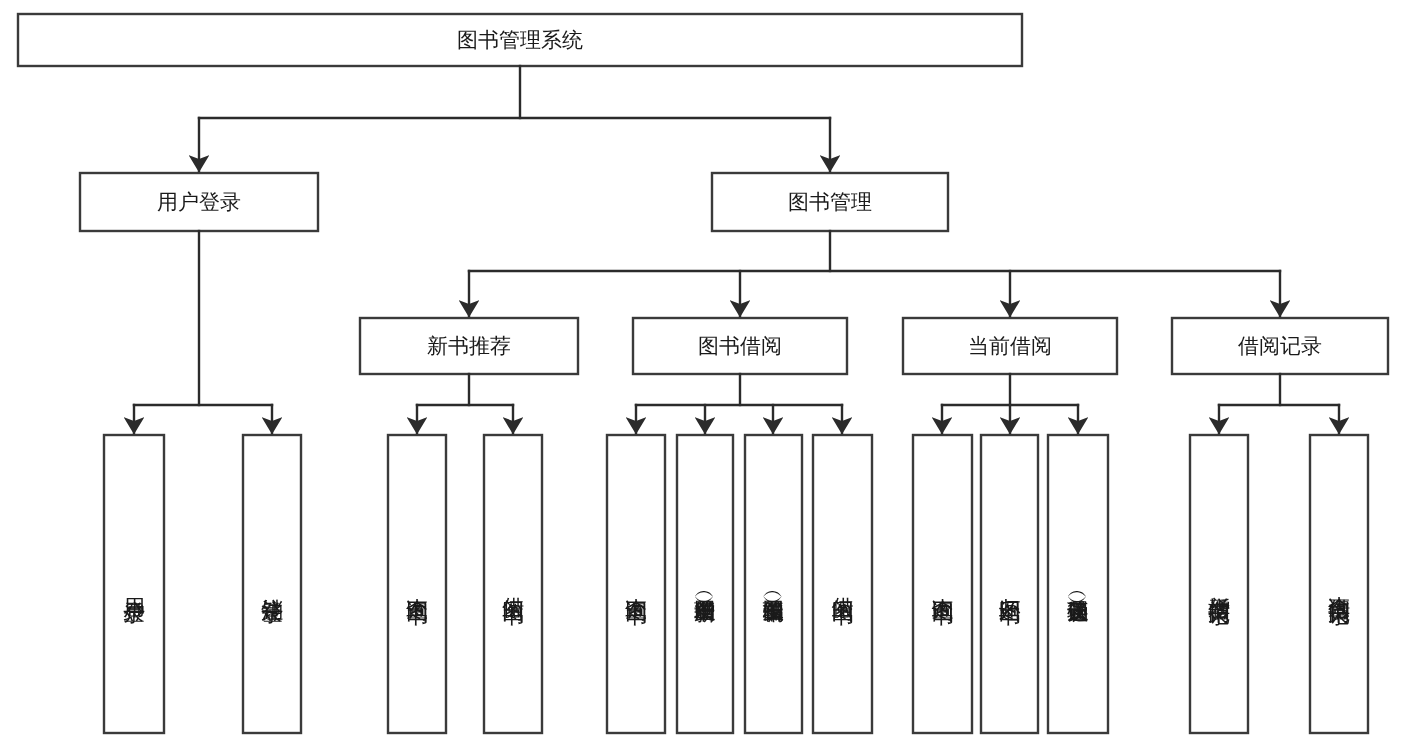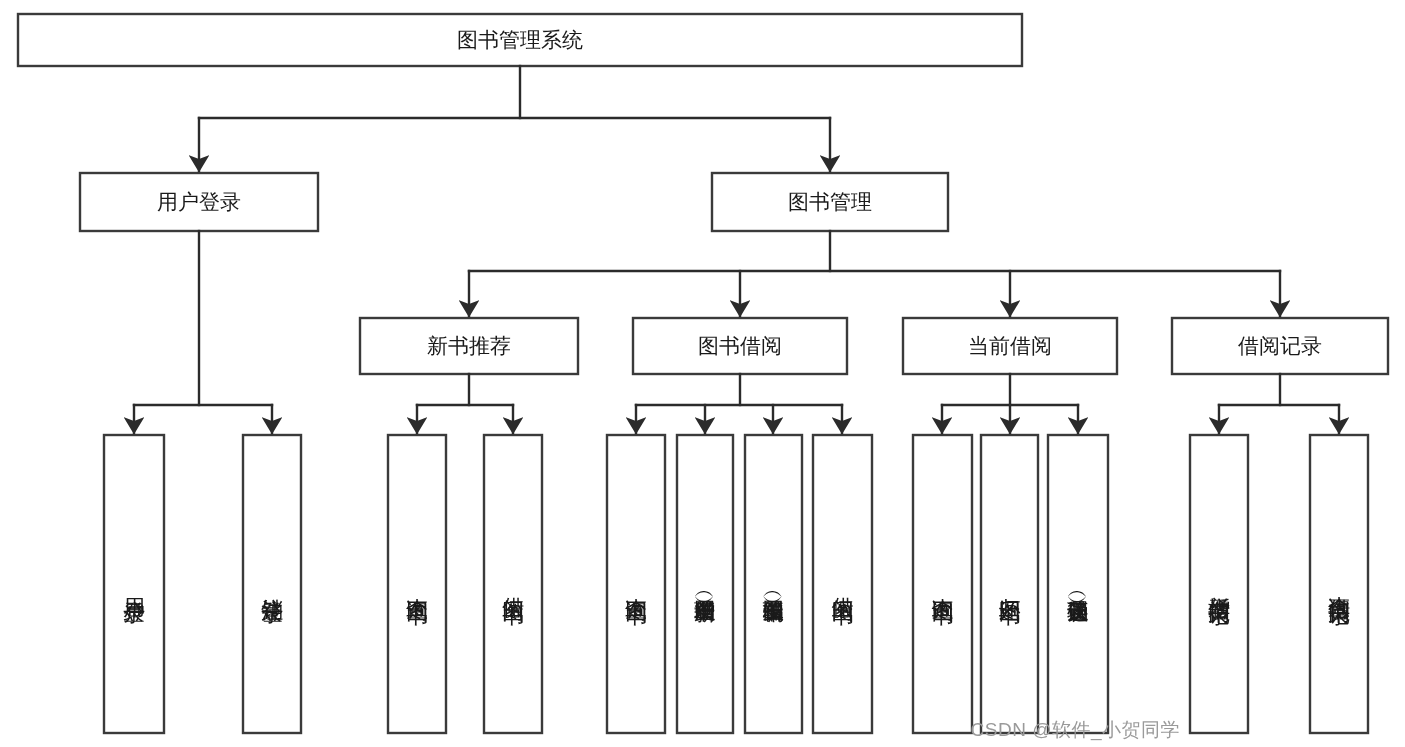--- a/index.html
+++ b/index.html
@@ -175,14 +175,13 @@
   <div class="node-label-v" style="left:745px; top:435px; width:57px; height:298px; font-size:21px; letter-spacing:0px;">编辑图书（管理员）</div>
   <div class="node-label-v" style="left:813px; top:435px; width:59px; height:298px;">借阅图书</div>
 
   <div class="node-label-v" style="left:913px; top:435px; width:59px; height:298px;">查询图书</div>
   <div class="node-label-v" style="left:981px; top:435px; width:57px; height:298px;">归还图书</div>
   <div class="node-label-v" style="left:1048px; top:435px; width:60px; height:298px; font-size:21px; letter-spacing:0px;">确认归还（管理员）</div>
 
   <div class="node-label-v" style="left:1190px; top:435px; width:58px; height:298px;">新增借阅记录</div>
   <div class="node-label-v" style="left:1310px; top:435px; width:58px; height:298px;">查询借阅记录</div>
 
-  <div class="watermark">CSDN @软件_小贺同学</div>
 </div>
 
 </body></html>

